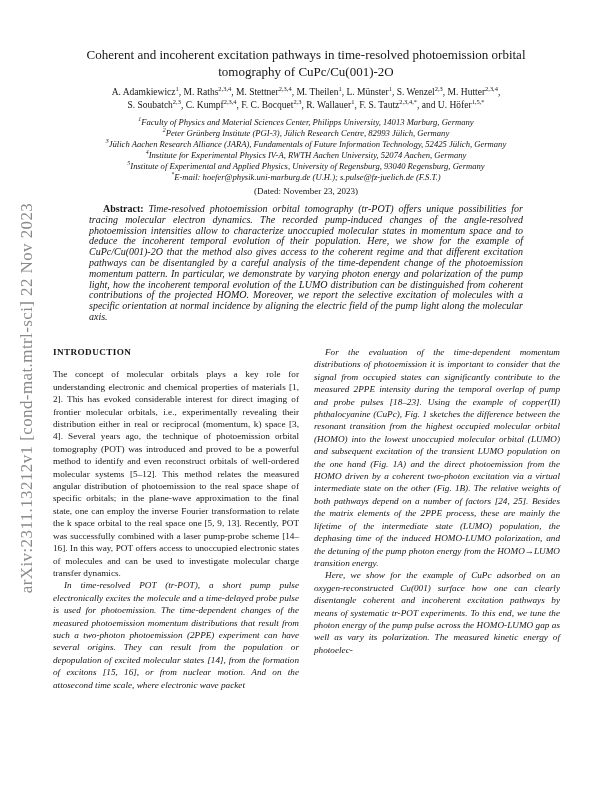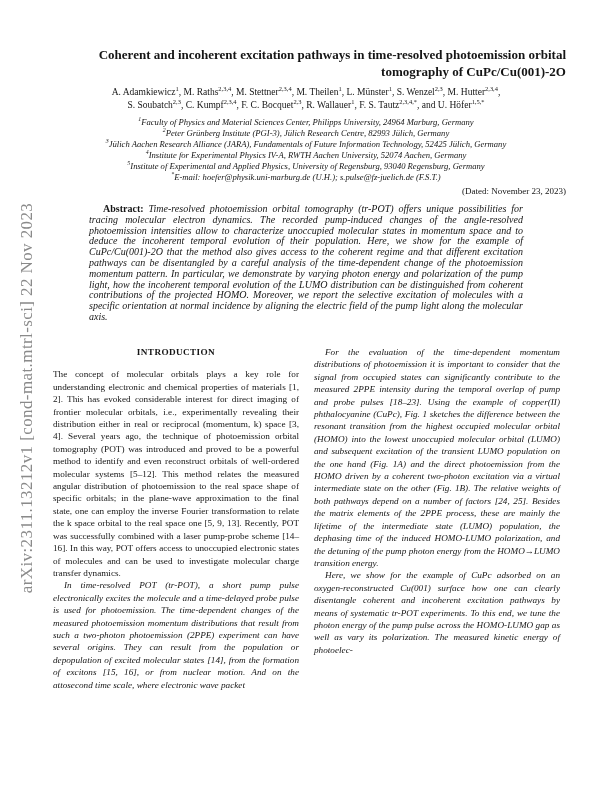--- a/index.html
+++ b/index.html
@@ -23,23 +23,23 @@
     font-size: 17px;
     letter-spacing: 0.4px;
     color: #8a8a8a;
   }
 
   .title {
     position: absolute;
     top: 46px;
     left: 46px;
     width: 520px;
-    text-align: right;
+    text-align: center;
     font-size: 13px;
-    font-weight: bold;
+    font-weight: normal;
     line-height: 17px;
     margin: 0;
   }
 
   .authors {
     position: absolute;
     top: 86px;
     left: 46px;
     width: 520px;
     text-align: center;
@@ -56,21 +56,21 @@
     font-style: italic;
     font-size: 8.6px;
     line-height: 11px;
   }
 
   .dateline {
     position: absolute;
     top: 186px;
     left: 46px;
     width: 520px;
-    text-align: right;
+    text-align: center;
     font-size: 9px;
   }
 
   .abstract {
     position: absolute;
     top: 204px;
     left: 89px;
     width: 434px;
     font-size: 10px;
     line-height: 10.8px;
@@ -88,21 +88,21 @@
     display: flex;
     gap: 15px;
   }
   .col {
     width: 246px;
     font-size: 9.2px;
     line-height: 12.4px;
     text-align: justify;
   }
   .section-heading {
-    text-align: center;
+    text-align: left;
     font-weight: bold;
     font-size: 9.2px;
     letter-spacing: 0.4px;
     margin-bottom: 10px;
   }
   .col p { margin: 0; }
   .col p.indent { text-indent: 11px; font-style: italic; }
 </style>
 </head>
 <body>
@@ -112,21 +112,21 @@
   <div class="watermark">arXiv:2311.13212v1  [cond-mat.mtrl-sci]  22 Nov 2023</div>
 
   <h1 class="title"><span>Coherent and incoherent excitation pathways in time-resolved photoemission orbital</span><br><span>tomography of CuPc/Cu(001)-2O</span></h1>
 
   <div class="authors">
     <div class="author-line"><span><span>A. Adamkiewicz</span><sup>1</sup><span>, </span></span> <span><span>M. Raths</span><sup>2,3,4</sup><span>, </span></span> <span><span>M. Stettner</span><sup>2,3,4</sup><span>, </span></span> <span><span>M. Theilen</span><sup>1</sup><span>, </span></span> <span><span>L. Münster</span><sup>1</sup><span>, </span></span> <span><span>S. Wenzel</span><sup>2,3</sup><span>, </span></span> <span><span>M. Hutter</span><sup>2,3,4</sup><span>,</span></span></div>
     <div class="author-line"><span><span>S. Soubatch</span><sup>2,3</sup><span>, </span></span> <span><span>C. Kumpf</span><sup>2,3,4</sup><span>, </span></span> <span><span>F. C. Bocquet</span><sup>2,3</sup><span>, </span></span> <span><span>R. Wallauer</span><sup>1</sup><span>, </span></span> <span><span>F. S. Tautz</span><sup>2,3,4,*</sup><span>, and </span></span><span><span>U. Höfer</span><sup>1,5,*</sup><span></span></span></div>
   </div>
 
   <div class="affiliations">
-    <div><sup>1</sup><span>Faculty of Physics and Material Sciences Center, Philipps University, 24964 Marburg, Germany</span></div>
+    <div><sup>1</sup><span>Faculty of Physics and Material Sciences Center, Philipps University, 14013 Marburg, Germany</span></div>
     <div><sup>2</sup><span>Peter Grünberg Institute (PGI-3), Jülich Research Centre, 82993 Jülich, Germany</span></div>
     <div><sup>3</sup><span>Jülich Aachen Research Alliance (JARA), Fundamentals of Future Information Technology, 52425 Jülich, Germany</span></div>
     <div><sup>4</sup><span>Institute for Experimental Physics IV-A, RWTH Aachen University, 52074 Aachen, Germany</span></div>
     <div><sup>5</sup><span>Institute of Experimental and Applied Physics, University of Regensburg, 93040 Regensburg, Germany</span></div>
     <div><sup>*</sup><span>E-mail: hoefer@physik.uni-marburg.de (U.H.); s.pulse@fz-juelich.de (F.S.T.)</span></div>
   </div>
 
   <div class="dateline">(Dated: November 23, 2023)</div>
 
   <div class="abstract"><span class="abstract-label">Abstract:</span><span> Time-resolved photoemission orbital tomography (tr-POT) offers unique possibilities for tracing molecular electron dynamics. The recorded pump-induced changes of the angle-resolved photoemission intensities allow to characterize unoccupied molecular states in momentum space and to deduce the incoherent temporal evolution of their population. Here, we show for the example of CuPc/Cu(001)-2O that the method also gives access to the coherent regime and that different excitation pathways can be disentangled by a careful analysis of the time-dependent change of the photoemission momentum pattern. In particular, we demonstrate by varying photon energy and polarization of the pump light, how the incoherent temporal evolution of the LUMO distribution can be distinguished from coherent contributions of the projected HOMO. Moreover, we report the selective excitation of molecules with a specific orientation at normal incidence by aligning the electric field of the pump light along the molecular axis.</span></div>

